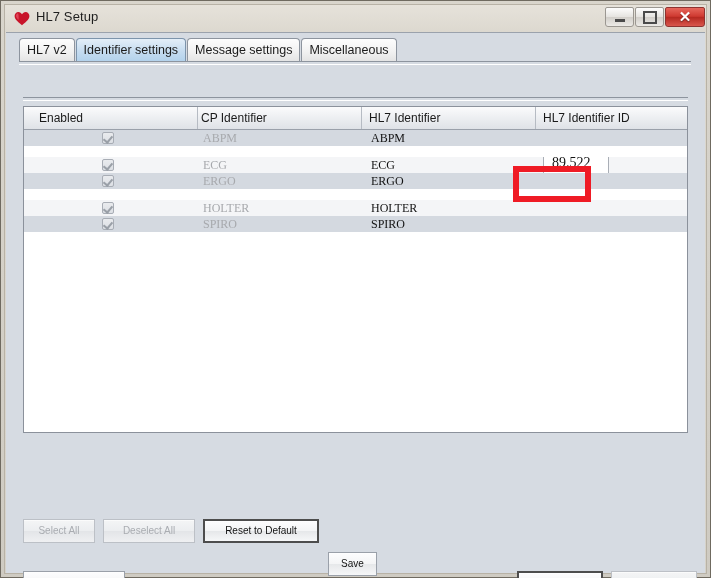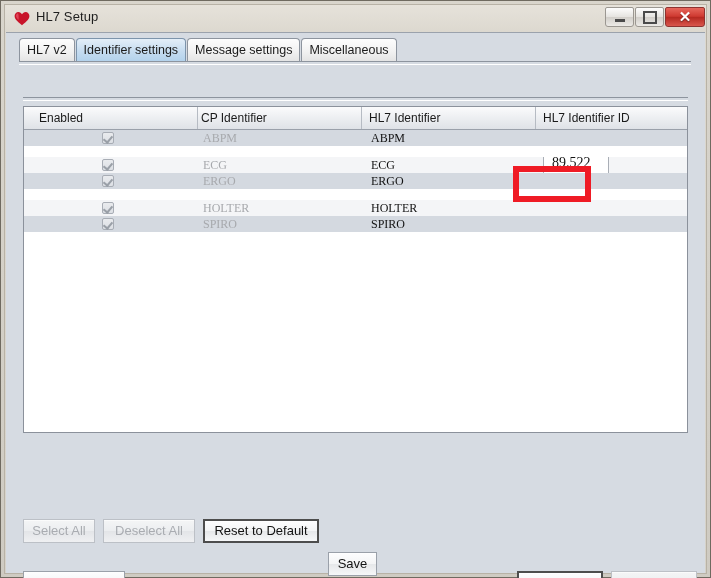--- a/index.html
+++ b/index.html
@@ -254,21 +254,21 @@
   
   .btn {
     position: absolute;
     box-sizing: border-box;
     height: 24px;
     line-height: 22px;
     text-align: center;
     border: 1px solid #9aa0a9;
     border-radius: 0;
     background: linear-gradient(to bottom, #fdfdfe 0%, #f4f5f6 48%, #e6e8ea 52%, #f6f7f8 100%);
-    font-size: 13px;
+    font-size: 10px;
     color: #131313;
     white-space: nowrap;
     cursor: default;
     box-shadow: 0 1px 0 rgba(255,255,255,.6) inset;
   }
   .btn.focused {
     border: 2px solid #4d4d4d;
     line-height: 20px;
   }
   .btn.disabled {

